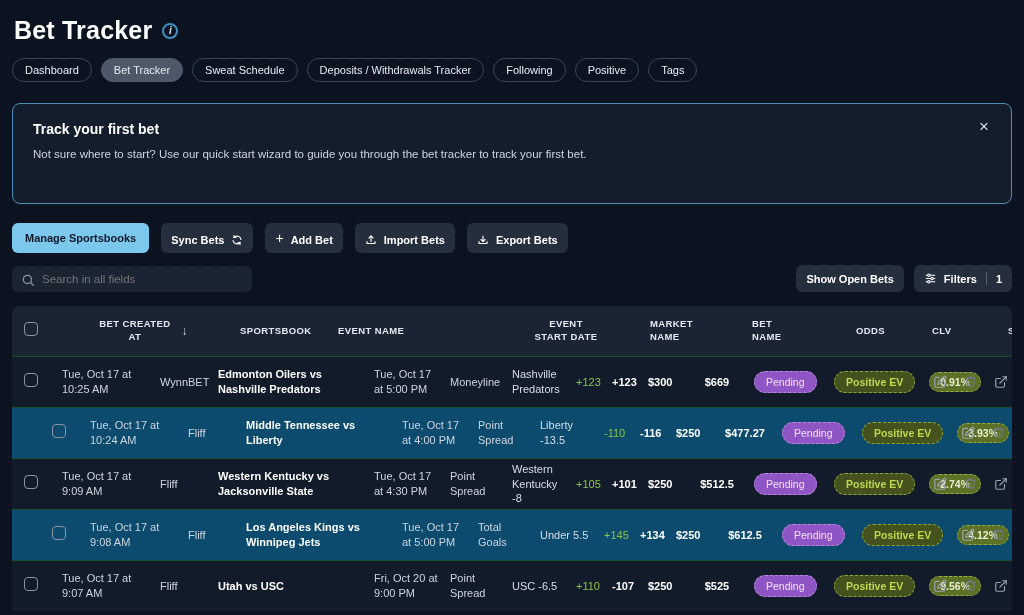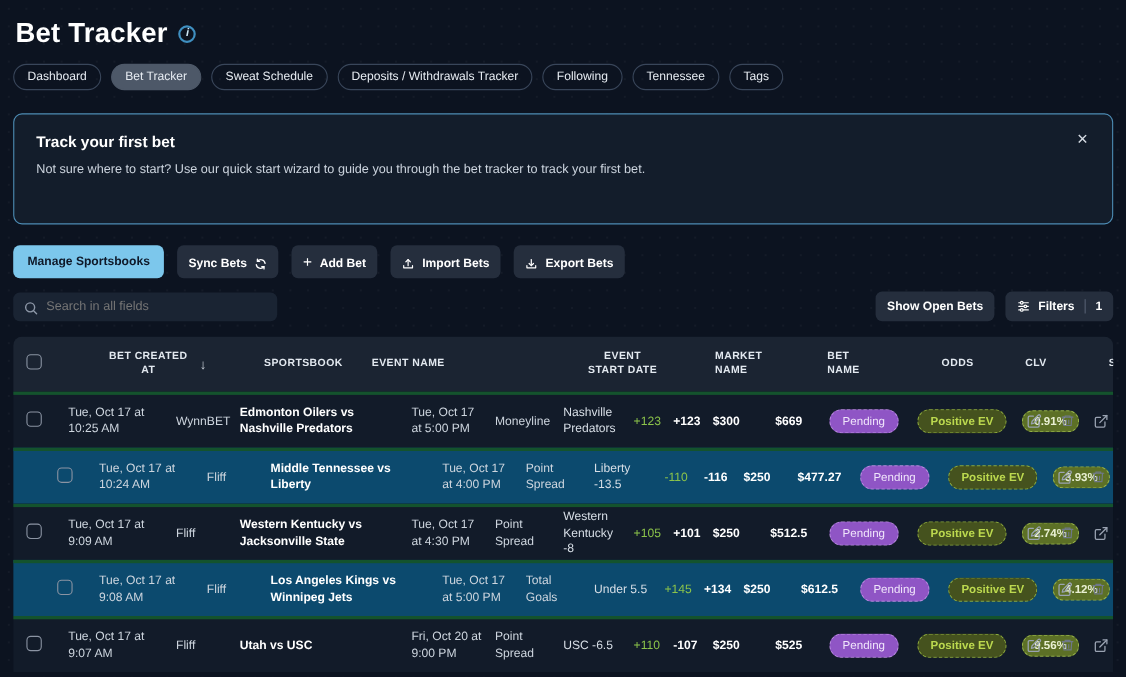--- a/index.html
+++ b/index.html
@@ -66,21 +66,21 @@
   .table { margin-top:14px; border-radius:8px 8px 0 0; overflow:hidden; }
   .thead, .tr {
     display:grid;
     grid-template-columns:34px 108px 58px 156px 76px 62px 64px 36px 36px 42px 66px 78px 96px 92px;
     align-items:center;
   }
   .thead {
     background:#1b2432; height:50px; font-size:9.5px; font-weight:bold;
     letter-spacing:.4px; color:#e3e9f0; text-transform:uppercase;gap:40px;
   }
-  .tr { height:51px; border-top:3px solid #14532d; font-size:11px; }
+  .tr { height:51px; border-top:1px solid #14532d; font-size:11px; }
   .tr.odd { background:#121b29; }
   .tr.even { background:#0c4a6e;padding-left:28px; }
   .td, .th { padding:0 6px; line-height:1.35; }
   .th-center, .td-center { text-align:center; }
   .th-created { text-align:center; display:flex; align-items:center; justify-content:center; gap:4px; }
   .sort-icon { font-size:12px; font-weight:normal; cursor:pointer; color:#cfd6df; }
   .cb-cell { padding-left:12px; }
   .checkbox { width:14px; height:14px; border:1.5px solid #8b94a3; border-radius:4px; display:inline-block; cursor:pointer; }
   .td-created { color:#cdd5de; padding-left:16px; }
   .td-book { color:#cdd5de; }
@@ -108,21 +108,21 @@
     <h1 class="page-title">Bet Tracker</h1>
     <span class="info-icon">i</span>
   </div>
 
   <div class="tabs">
     <button class="tab">Dashboard</button>
     <button class="tab active">Bet Tracker</button>
     <button class="tab">Sweat Schedule</button>
     <button class="tab">Deposits / Withdrawals Tracker</button>
     <button class="tab">Following</button>
-    <button class="tab">Tennessee</button>
+    <button class="tab">Positive</button>
     <button class="tab">Tags</button>
   </div>
 
   <div class="banner">
     <h2 class="banner-title">Track your first bet</h2>
     <p class="banner-desc">Not sure where to start? Use our quick start wizard to guide you through the bet tracker to track your first bet.</p>
     <button class="banner-close">×</button>
   </div>
 
   <div class="toolbar">

